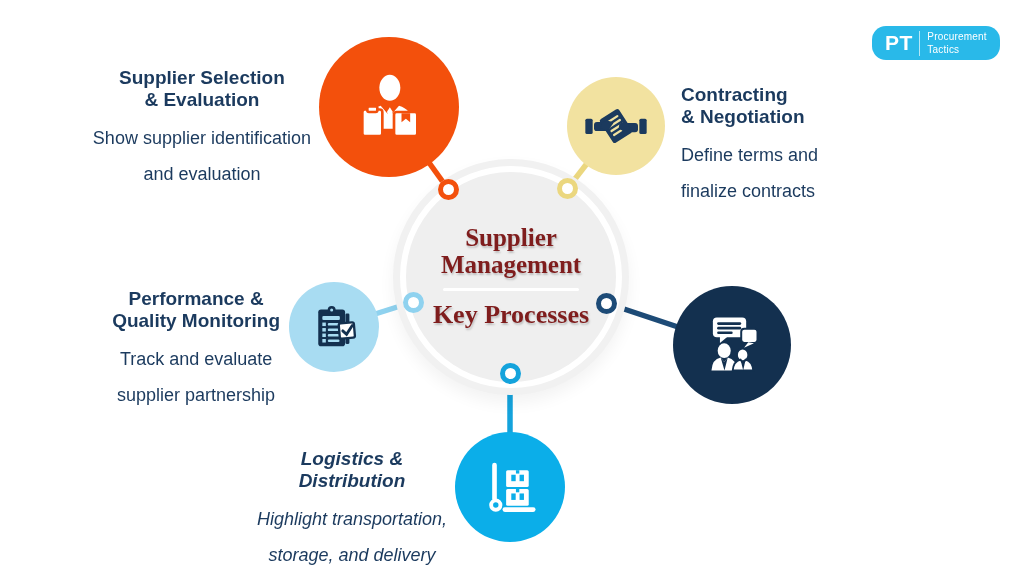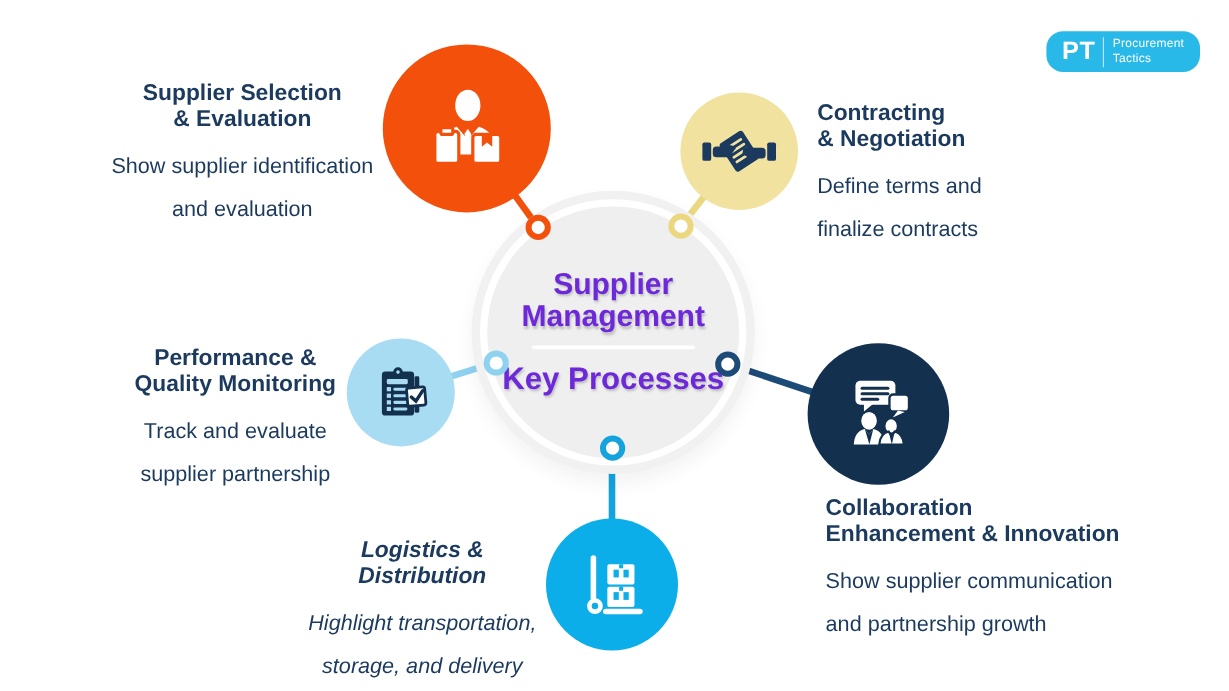--- a/index.html
+++ b/index.html
@@ -37,21 +37,21 @@
 
   <svg class="connectors" width="1024" height="576">
     <line x1="389" y1="107" x2="448" y2="189" stroke-width="5.5" style="stroke: rgb(243, 80, 12);"></line>
     <line x1="616" y1="126" x2="568" y2="188" stroke-width="5.5" style="stroke: rgb(235, 215, 127);"></line>
     <line x1="334" y1="327" x2="413" y2="302" stroke-width="5.5" style="stroke: rgb(143, 210, 239);"></line>
     <line x1="732" y1="345" x2="606" y2="303" stroke-width="5.5" style="stroke: rgb(29, 75, 119);"></line>
     <line x1="510" y1="487" x2="510" y2="373" stroke-width="5.5" style="stroke: rgb(20, 163, 220);"></line>
   </svg>
 
   <div class="center-outer" style="border-color: rgb(241, 241, 241);"></div>
-  <div class="center-disc" style="background-color: rgb(239, 239, 239); color: #6d28d9;">
+  <div class="center-disc" style="background-color: rgb(239, 239, 239); color: #7f1d1d; font-family: Liberation Serif, serif;">
     <div class="center-title">
       <div>Supplier</div>
       <div>Management</div>
     </div>
     <div class="center-divider"></div>
     <div class="center-subtitle">Key Processes</div>
   </div>
 
   <div class="ring" style="left: 438px; top: 179px; border-color: rgb(243, 80, 12);"></div>
   <div class="ring" style="left: 557px; top: 178px; border-color: rgb(235, 215, 127);"></div>
@@ -160,26 +160,20 @@
       <g style="fill: rgb(255, 255, 255);">
         <ellipse cx="18.5" cy="28" rx="4.6" ry="5.2"></ellipse>
         <path d="M9.5 42 Q10 34 16 32.8 L18.5 36 L21 32.8 Q27 34 27.5 42 Z"></path>
       </g>
       <path d="M16 32.8 L18.5 36 L21 32.8 L18.7 42 Z" style="fill: rgb(19, 48, 79);"></path>
       <ellipse cx="31.5" cy="31" rx="4" ry="4.5" stroke-width="1.3" style="fill: rgb(255, 255, 255); stroke: rgb(19, 48, 79);"></ellipse>
       <path d="M24.5 42 Q25 35.5 30 34.3 L31.8 36.8 L33.6 34.3 Q38.5 35.5 39 42 Z" stroke-width="1.3" style="fill: rgb(255, 255, 255); stroke: rgb(19, 48, 79);"></path>
       <path d="M30 34.3 L31.8 36.8 L33.6 34.3 L31.9 42 Z" style="fill: rgb(19, 48, 79);"></path>
     </svg>
   </div>
-  <div class="label left" style="left:688px;top:413px;">
-    <div class="t">Collaboration</div>
-    <div class="t">Enhancement &amp; Innovation</div>
-    <div class="d">Show supplier communication</div>
-    <div class="d">and partnership growth</div>
-  </div>
 
   <div class="circle" style="left: 455px; top: 432px; width: 110px; height: 110px; background-color: rgb(11, 174, 233);">
     <svg width="62" height="62" viewBox="0 0 48 48">
       <g fill="none" stroke-linecap="round" style="stroke: rgb(255, 255, 255);">
         <line x1="12" y1="7" x2="12" y2="33" stroke-width="3.6"></line>
         <circle cx="13" cy="38" r="3.6" stroke-width="3"></circle>
         <line x1="20" y1="41.5" x2="42" y2="41.5" stroke-width="3.6"></line>
       </g>
       <g style="fill: rgb(255, 255, 255);">
         <rect x="21" y="11" width="17.5" height="13" rx="1.2"></rect>

